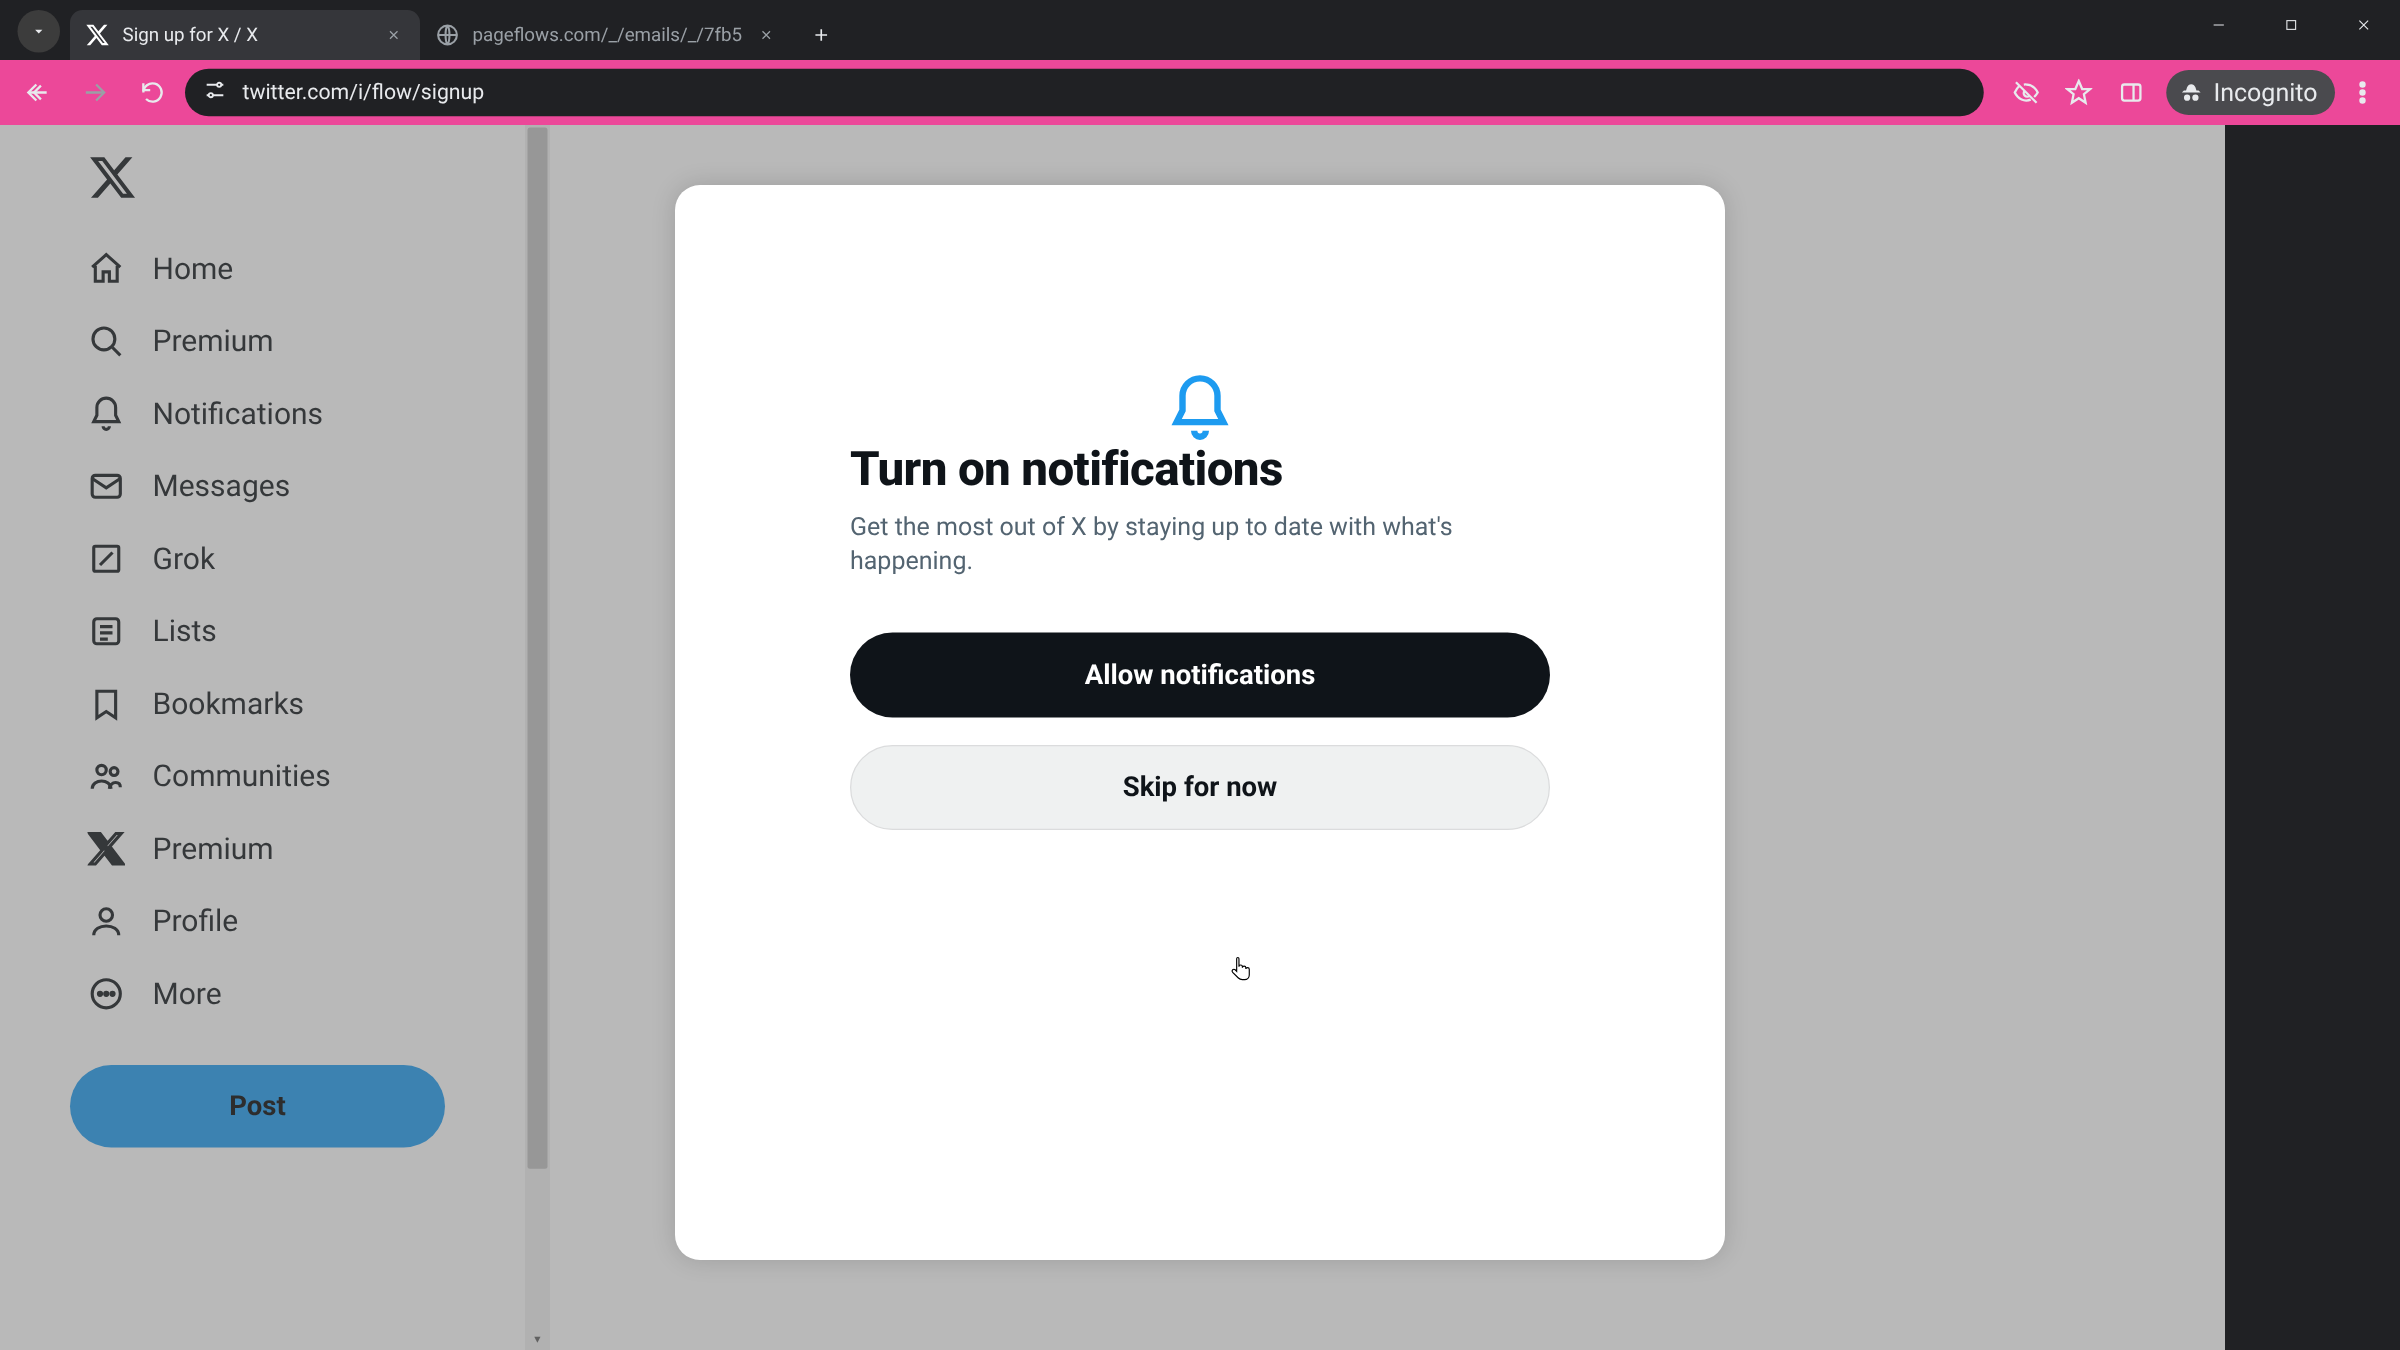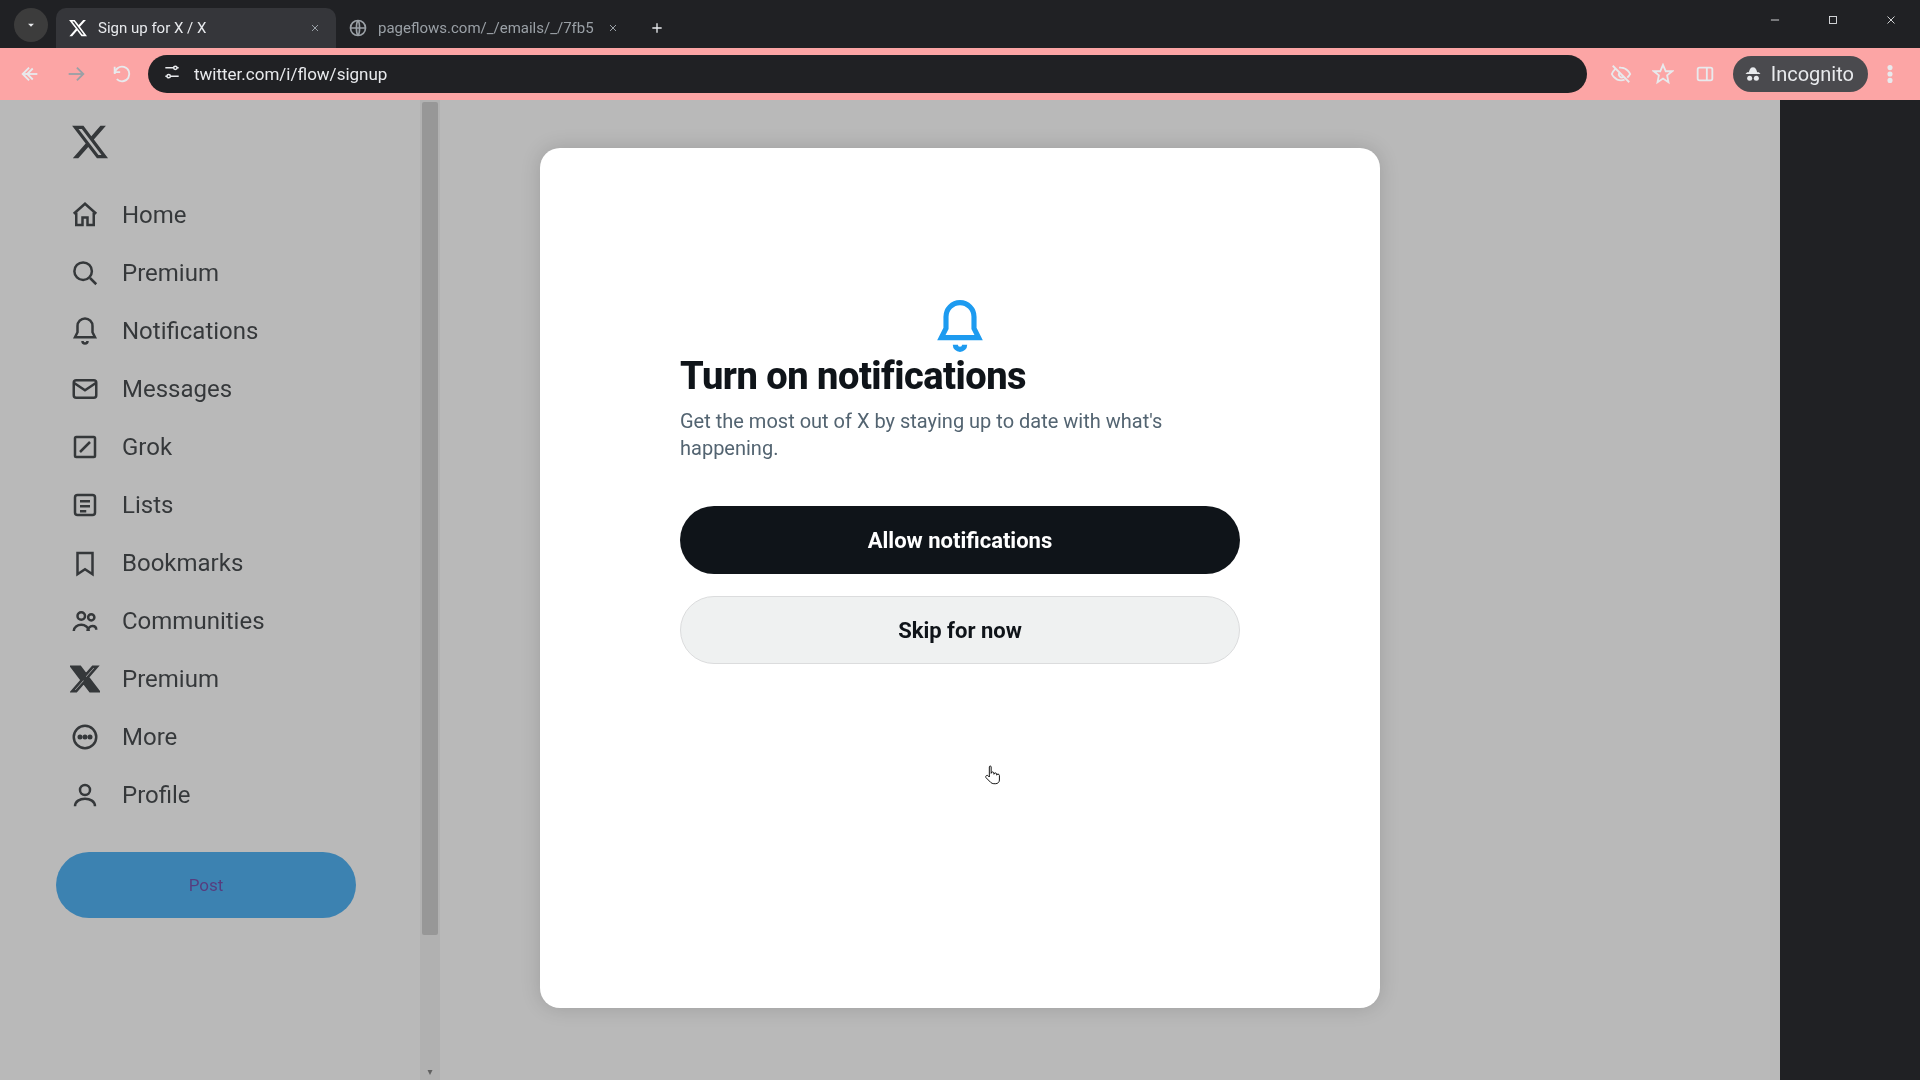--- a/index.html
+++ b/index.html
@@ -17,21 +17,21 @@
   .tab-title { white-space: nowrap; overflow: hidden; text-overflow: ellipsis; flex: 1; }
   .tab-close { width: 18px; height: 18px; display:flex; align-items:center; justify-content:center; cursor:pointer; }
   .tab-close svg { width: 12px; height: 12px; stroke: #9aa0a6; stroke-width: 2; }
   .new-tab { width: 34px; height: 34px; display:flex; align-items:center; justify-content:center; margin-left: 6px; margin-bottom: 3px; border-radius: 50%; }
   .new-tab svg { width: 16px; height: 16px; stroke: #e8eaed; stroke-width: 2; }
 
   .window-controls { position: absolute; right: 0; top: 0; height: 48px; display:flex; }
   .win-btn { width: 58px; height: 40px; display:flex; align-items:center; justify-content:center; }
   .win-btn svg { width: 14px; height: 14px; stroke: #e8eaed; stroke-width: 1.5; fill: none; }
 
-  .toolbar { background: #fca5a5; height: 52px; display:flex; align-items:center; padding: 16px 10px; gap: 6px; }
+  .toolbar { background: #ec4899; height: 52px; display:flex; align-items:center; padding: 16px 10px; gap: 6px; }
   .tb-icon-btn { width: 40px; height: 40px; display:flex; align-items:center; justify-content:center; border-radius: 50%; }
   .tb-icon-btn svg { width: 22px; height: 22px; stroke: #9aa0a6; stroke-width: 2; fill: none; }
   .tb-icon-btn.enabled svg { stroke: #e8eaed; }
   .omnibox { flex: 1; height: 38px; background: #202124; border-radius: 20px; display:flex; align-items:center; padding: 0 14px; gap: 12px; color: #e8eaed; font-size: 17px; }
   .omnibox .site-settings svg { width: 20px; height: 20px; stroke: #e8eaed; stroke-width: 1.8; fill: none; }
   .right-cluster { display:flex; align-items:center; gap: 2px; margin-left: 8px; }
   .incognito-chip { display:flex; align-items:center; gap: 8px; background: #4a4a4e; color: #e8eaed; height: 36px; padding: 0 14px 0 10px; border-radius: 18px; font-size: 20px; margin-left: 6px; }
   .incognito-chip svg { width: 20px; height: 20px; fill: #e8eaed; }
 
   
@@ -40,21 +40,21 @@
 
   
   .x-sidebar { position: absolute; left: 56px; top: 18px; width: 340px; }
   .x-logo { margin: 4px 0 20px 14px; }
   .x-logo svg { width: 40px; height: 40px; fill: #0f1419; }
   .nav-list { display:flex; flex-direction:column; }
   .nav-item { display:flex; align-items:center; gap: 22px; padding: 14px 14px; border-radius: 9999px; cursor:pointer; }
   .nav-item .nav-icon { width: 30px; height: 30px; display:flex; align-items:center; justify-content:center; }
   .nav-item .nav-icon svg { width: 30px; height: 30px; stroke: #0f1419; stroke-width: 2; fill: none; }
   .nav-item .nav-label { font-size: 24px; color: #0f1419; }
-  .post-btn { margin-top: 28px; width: 300px; height: 66px; border-radius: 9999px; background: #1d9bf0; color: #4c1d95; font-size: 17px; font-weight: 400; border: none; display:flex; align-items:center; justify-content:center; }
+  .post-btn { margin-top: 28px; width: 300px; height: 66px; border-radius: 9999px; background: #1d9bf0; color: #000000; font-size: 22px; font-weight: 700; border: none; display:flex; align-items:center; justify-content:center; }
 
   
   .page-scrollbar { position:absolute; left: 420px; top: 0; width: 20px; height: 100%; background: #f1f1f1; }
   .page-scrollbar .thumb { position:absolute; left:2px; top: 2px; width: 16px; height: 85%; background: #c1c1c1; border-radius: 2px; }
   .page-scrollbar .arrow { position:absolute; left:0; width:20px; height:18px; display:flex; align-items:center; justify-content:center; font-size:10px; color:#606060; }
   .page-scrollbar .arrow.up { top:0; }
   .page-scrollbar .arrow.down { bottom:0; }
 
   
   .dim-overlay { position:absolute; inset:0; background: rgba(100,100,100,0.45); }
@@ -298,36 +298,36 @@
           <span class="nav-icon">
               <svg viewBox="0 0 24 24" fill="#0f1419" stroke="none">
                 <path d="M18.244 2.25h3.308l-7.227 8.26 8.502 11.24H16.17l-5.214-6.817L4.99 21.75H1.68l7.73-8.835L1.254 2.25H8.08l4.713 6.231zm-1.161 17.52h1.833L7.084 4.126H5.117z"></path>
               </svg>
             </span>
           <span class="nav-label">Premium</span>
         </div>
         <div class="nav-item">
           <span class="nav-icon">
               <svg viewBox="0 0 24 24">
+                <circle cx="12" cy="8" r="4"></circle>
+                <path d="M4 21c0-4 4-6 8-6s8 2 8 6"></path>
+              </svg>
+            </span>
+          <span class="nav-label">Profile</span>
+        </div>
+        <div class="nav-item">
+          <span class="nav-icon">
+              <svg viewBox="0 0 24 24">
                 <circle cx="12" cy="12" r="9"></circle>
                 <circle cx="8" cy="12" r="1" fill="#0f1419"></circle>
                 <circle cx="12" cy="12" r="1" fill="#0f1419"></circle>
                 <circle cx="16" cy="12" r="1" fill="#0f1419"></circle>
               </svg>
             </span>
           <span class="nav-label">More</span>
-        </div>
-        <div class="nav-item">
-          <span class="nav-icon">
-              <svg viewBox="0 0 24 24">
-                <circle cx="12" cy="8" r="4"></circle>
-                <path d="M4 21c0-4 4-6 8-6s8 2 8 6"></path>
-              </svg>
-            </span>
-          <span class="nav-label">Profile</span>
         </div>
       </div>
       <button class="post-btn">
         <span>Post</span>
       </button>
     </div>
 
     <div class="page-scrollbar">
       <div class="arrow up">▴</div>
       <div class="thumb"></div>

